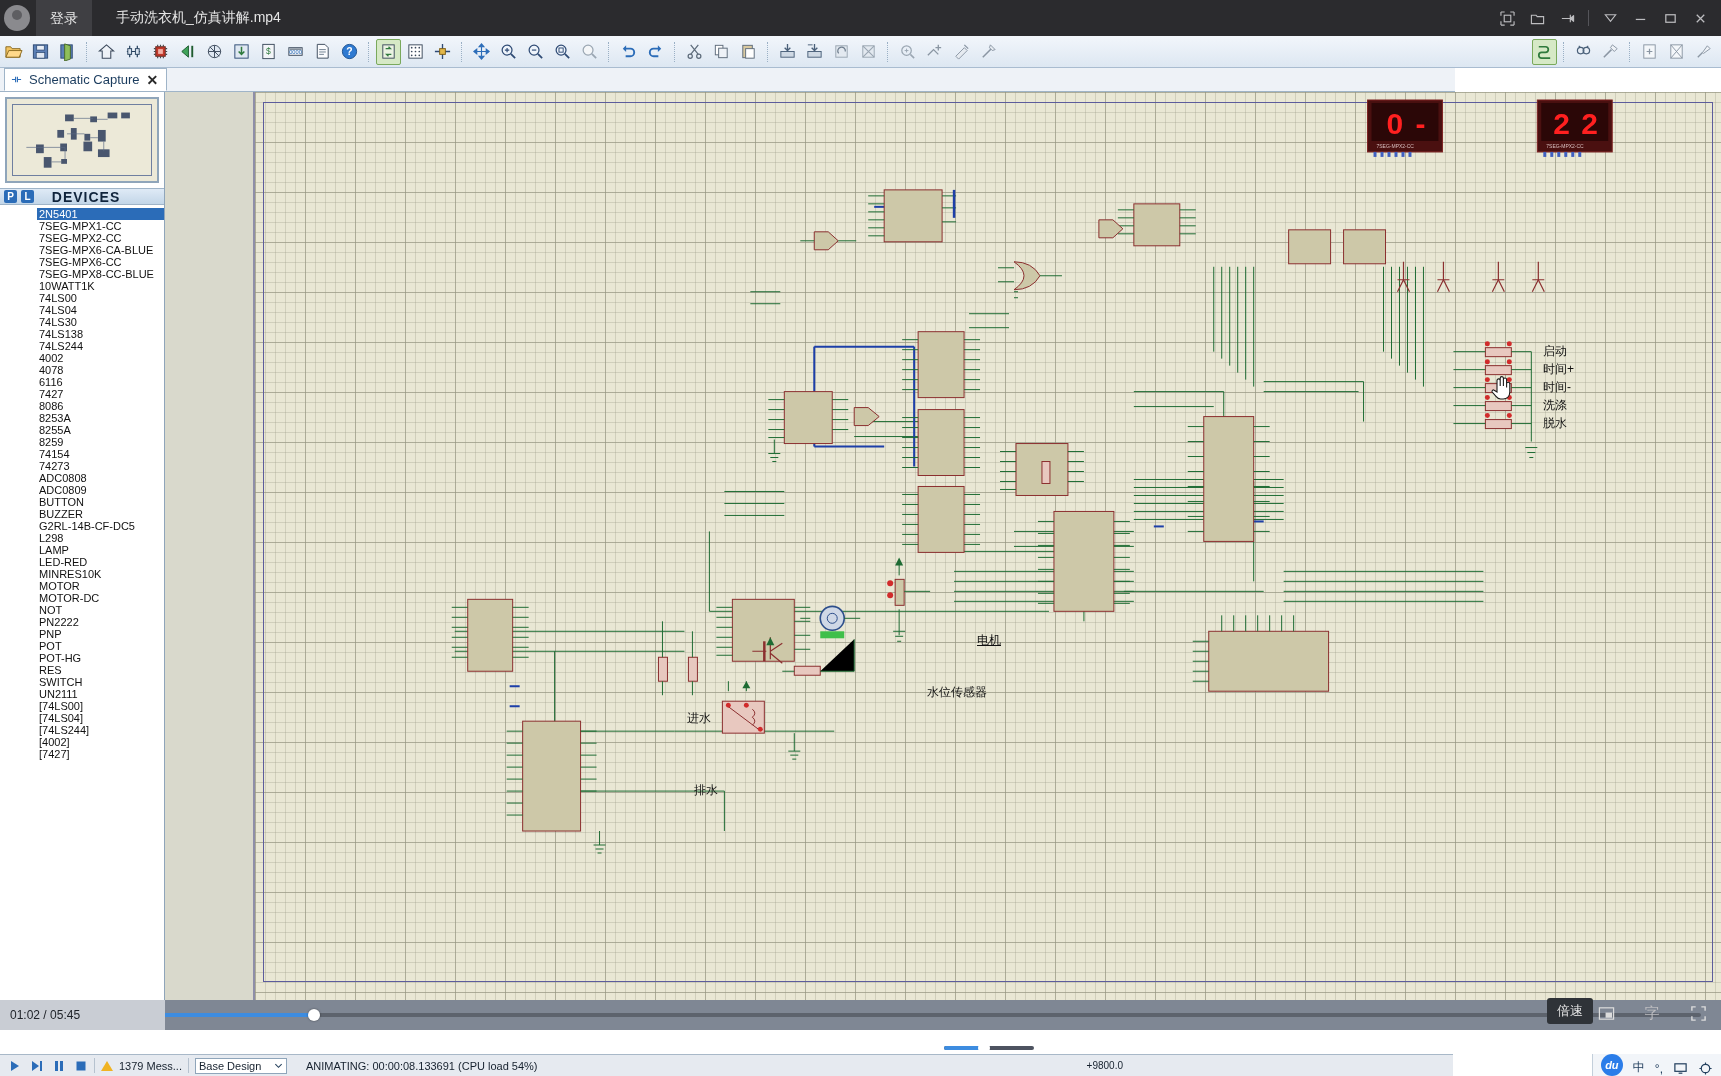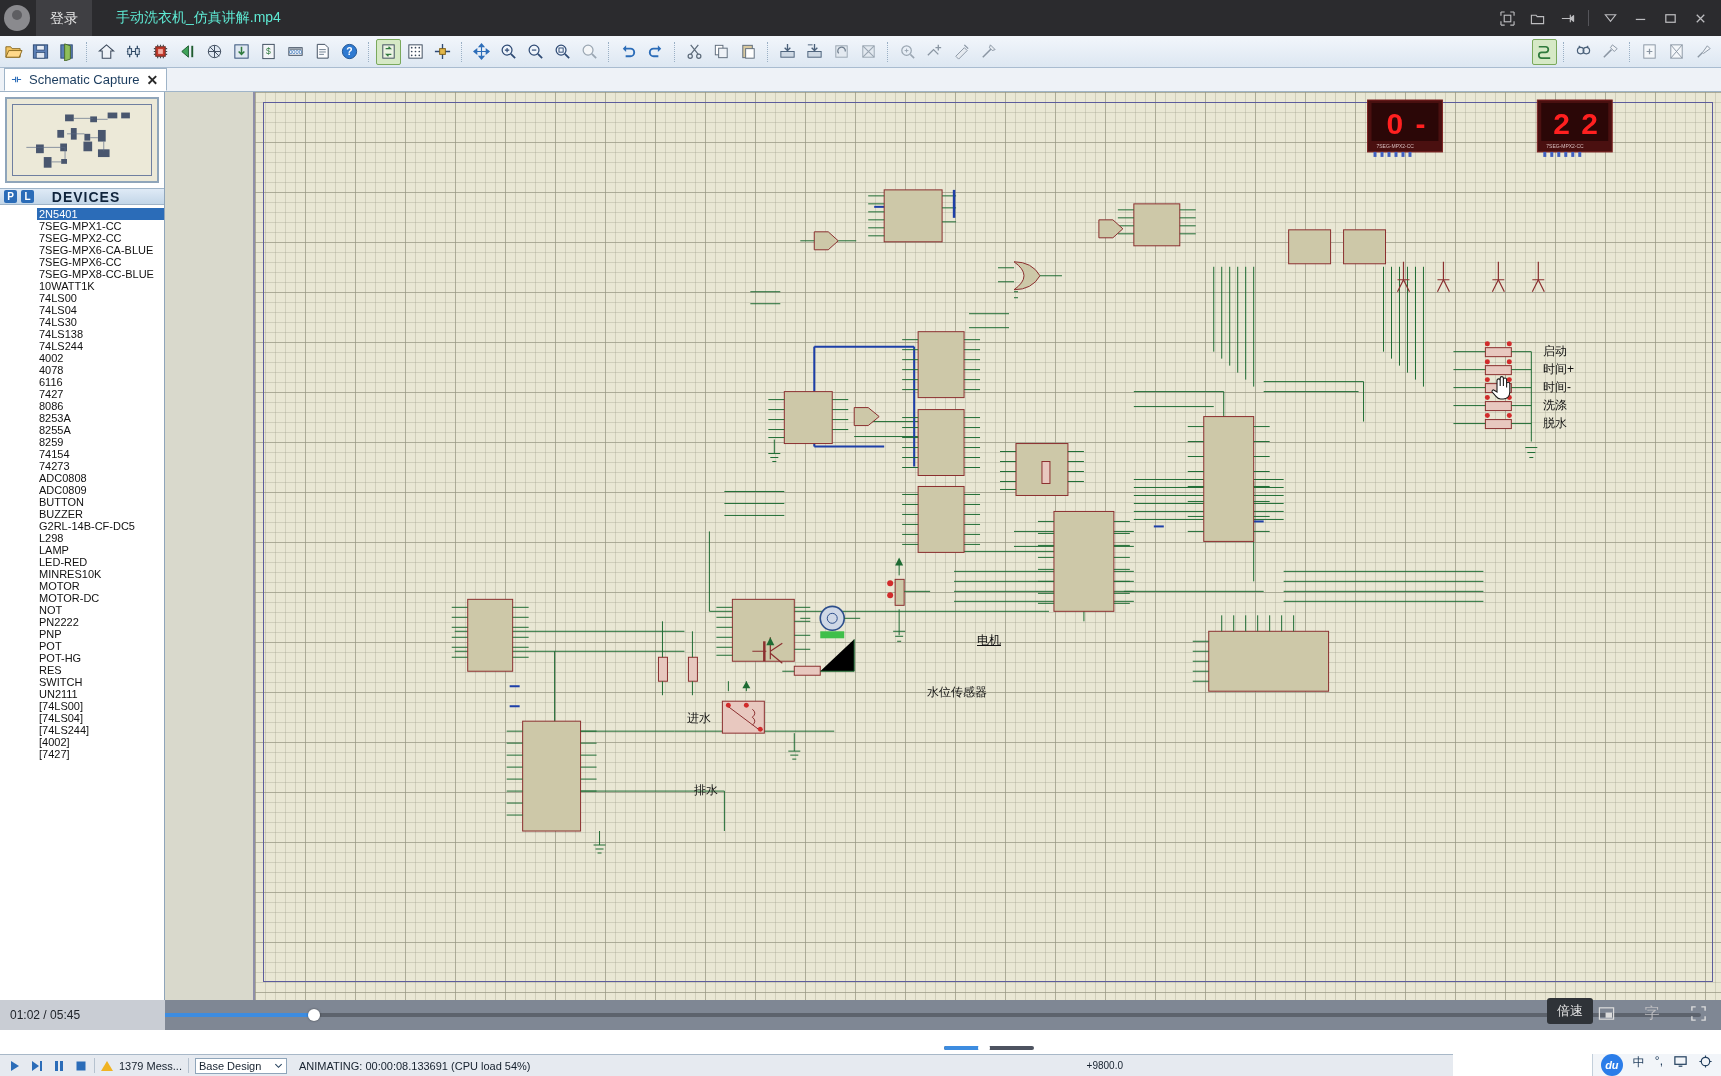--- a/index.html
+++ b/index.html
@@ -25,21 +25,21 @@
   .avatar::after {
     content: ""; position: absolute; left: 50%; top: 5px;
     transform: translateX(-50%); width: 10px; height: 10px;
     border-radius: 50%; background: #5e5e62;
   }
   .login-btn {
     margin-left: 6px; background: #3f3f43; color: #e8e8e8;
     padding: 12px 14px; font-size: 14px; border-radius: 2px;
     cursor: pointer; line-height: 1.3;
   }
-  .vid-title { margin-left: 24px; font-size: 14px; color: #5eead4; }
+  .vid-title { margin-left: 24px; font-size: 14px; color: #e5e5e5; }
   .vid-right { margin-left: auto; display: flex; align-items: center; gap: 0px; padding-right: 6px; }
   .vic {
     width: 30px; height: 30px; display: flex; align-items: center; justify-content: center;
     color: #bdbdc0; cursor: pointer; font-size: 14px;
   }
   .vic svg { display:block; }
   .vdiv { width:1px; height:16px; background:#55555a; margin:0 6px; }
 
   
   .toolbar {
@@ -52,21 +52,21 @@
     width: 25px; height: 26px; margin: 0 1px;
     display: flex; align-items: center; justify-content: center;
     cursor: pointer; border: 1px solid transparent; border-radius: 2px;
   }
   .tbtn.active { background:#d6e9c6; border:1px solid #7aa95c; }
   .tsep { width: 2px; height: 20px; border-left: 1px dotted #9ab0c5; margin: 0 5px; }
   .tb-right { margin-left: auto; display: flex; align-items: center; padding-right: 4px; }
 
   
   .tabbar {
-    position: absolute; left: 0; top: 68px; width: 1721px; height: 24px;
+    position: absolute; left: 0; top: 68px; width: 1455px; height: 24px;
     background: #eef2f7; border-bottom: 1px solid #9fb4c8;
     display: flex; align-items: flex-end;
   }
   .doctab {
     height: 23px; display: flex; align-items: center; gap: 7px;
     padding: 0 8px 0 6px; background: #ffffff;
     border: 1px solid #9fb4c8; border-bottom: 1px solid #ffffff;
     font-size: 13px; color: #1b3c5e; cursor: pointer;
   }
   .tabclose { color:#2a2a2a; font-size:14px; font-weight:700; line-height:1; cursor:pointer; }
@@ -180,27 +180,27 @@
   }
   .sb-sim { display: flex; align-items: center; gap: 8px; padding-left: 8px; }
   .sbtn { width: 14px; height: 14px; display:flex; align-items:center; justify-content:center; cursor: pointer; }
   .sb-sep { width: 1px; height: 15px; background: #b6c2cf; margin: 0 6px; }
   .warn-tri { width:0;height:0;border-left:6px solid transparent;border-right:6px solid transparent;border-bottom:10px solid #f0b323; }
   .sb-combo {
     display:flex; align-items:center; justify-content:space-between;
     width: 92px; height:16px; border:1px solid #8fa5ba; background:#fff;
     font-size:11px; padding:0 3px; cursor:pointer;
   }
-  .sb-anim { margin-left: 12px; }
+  .sb-anim { margin-left: 19px; }
   .sb-coord { margin-left: auto; margin-right: 330px; font-size:10px; }
 
   
   .ime {
     position:absolute; right:0; bottom:0; height:22px;
-    display:flex; align-items:flex-start; gap:10px; padding:0 8px;
+    display:flex; align-items:flex-end; gap:10px; padding:0 8px;
     background:#f2f5f9; border-left:1px solid #c3cfdb; font-size:12px; color:#24405f;
   }
   .du {
     width:22px;height:22px;border-radius:50%;background:#2b7de9;color:#fff;
     display:flex;align-items:center;justify-content:center;font-size:11px;font-style:italic;font-weight:700;
   }
   .cursor-hand { position:absolute; pointer-events:none; }
   .lbl-cn { position: absolute; font-size: 12px; color: #111; white-space: nowrap; }
 </style>
 </head>

